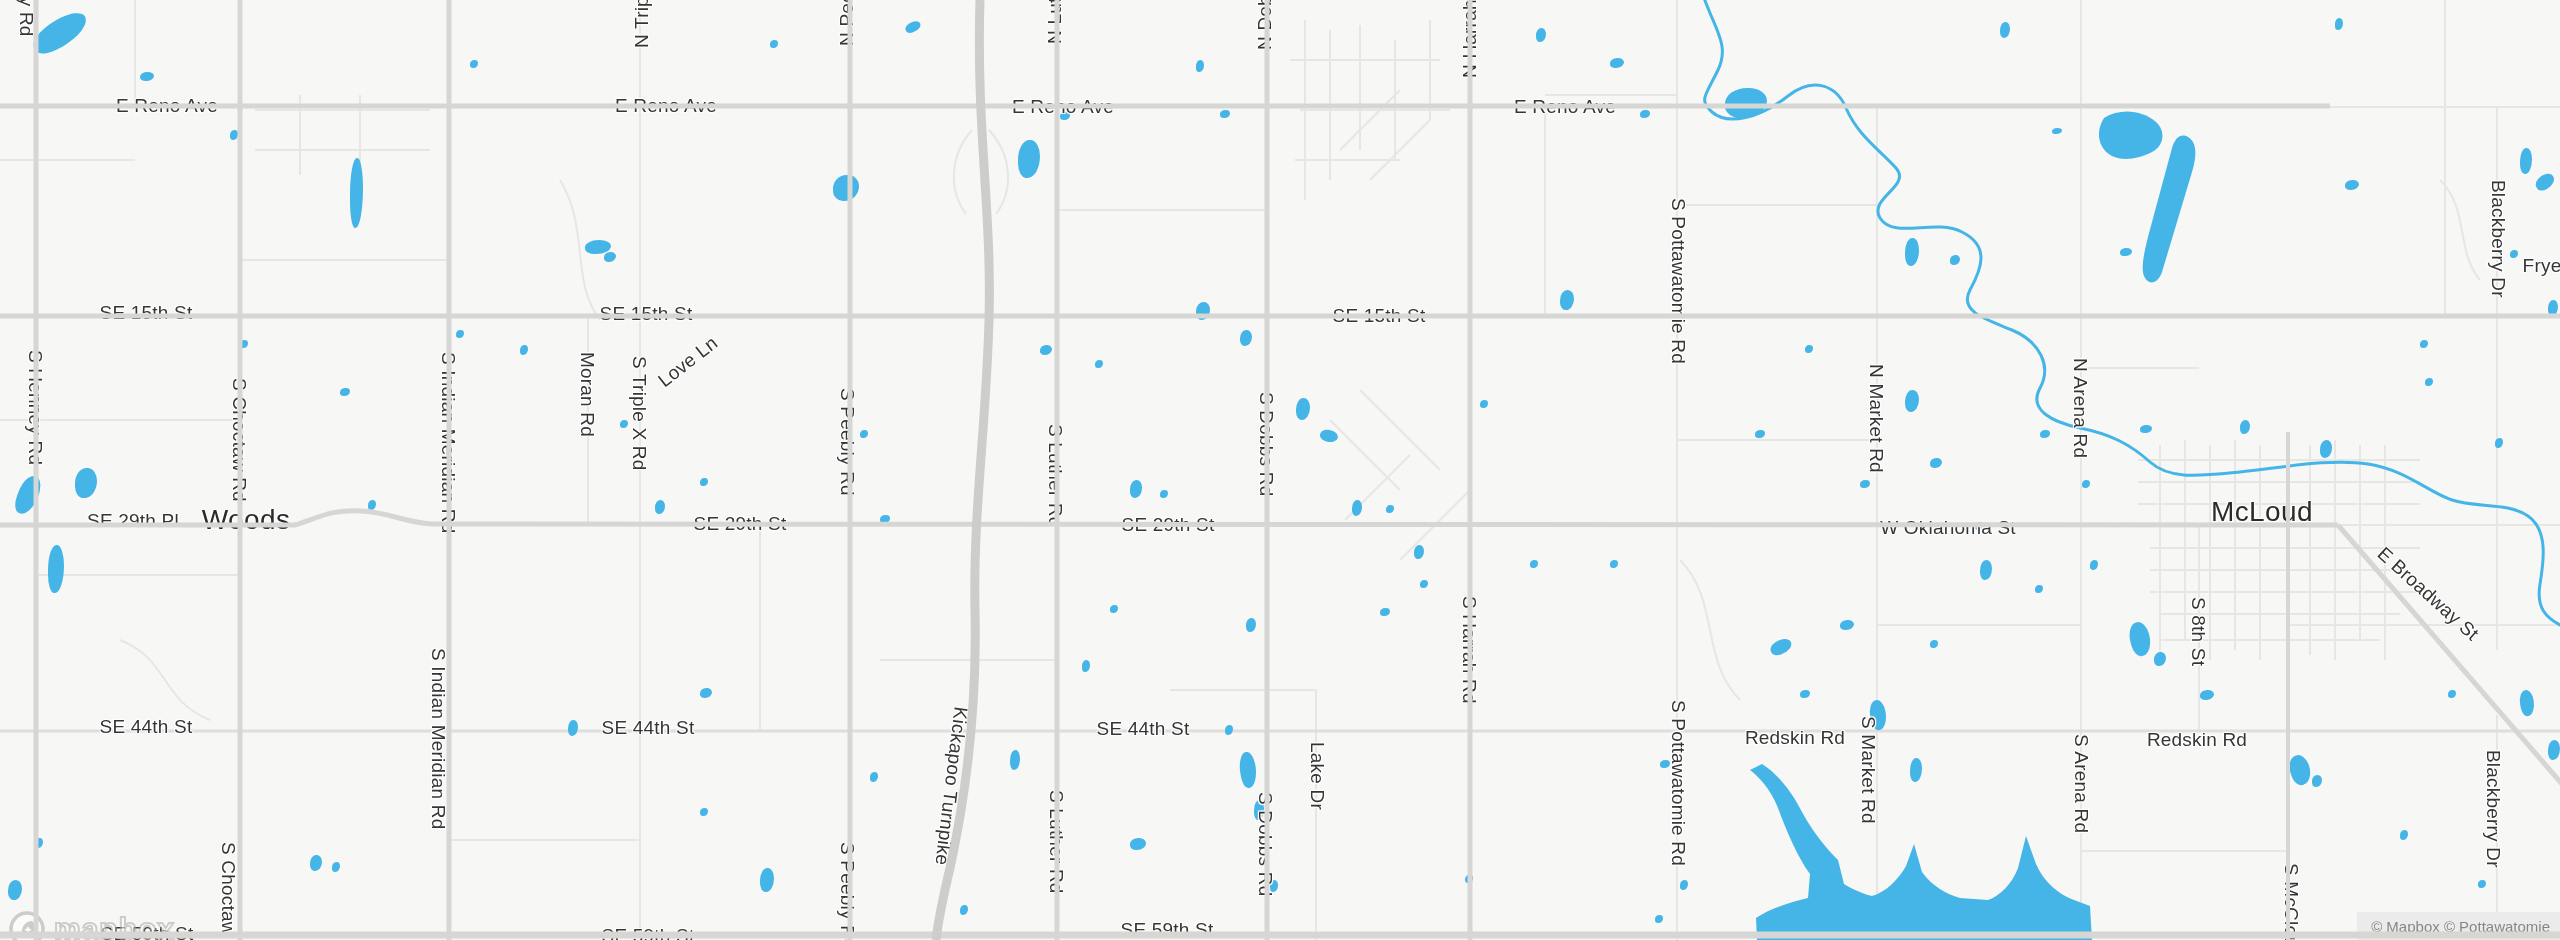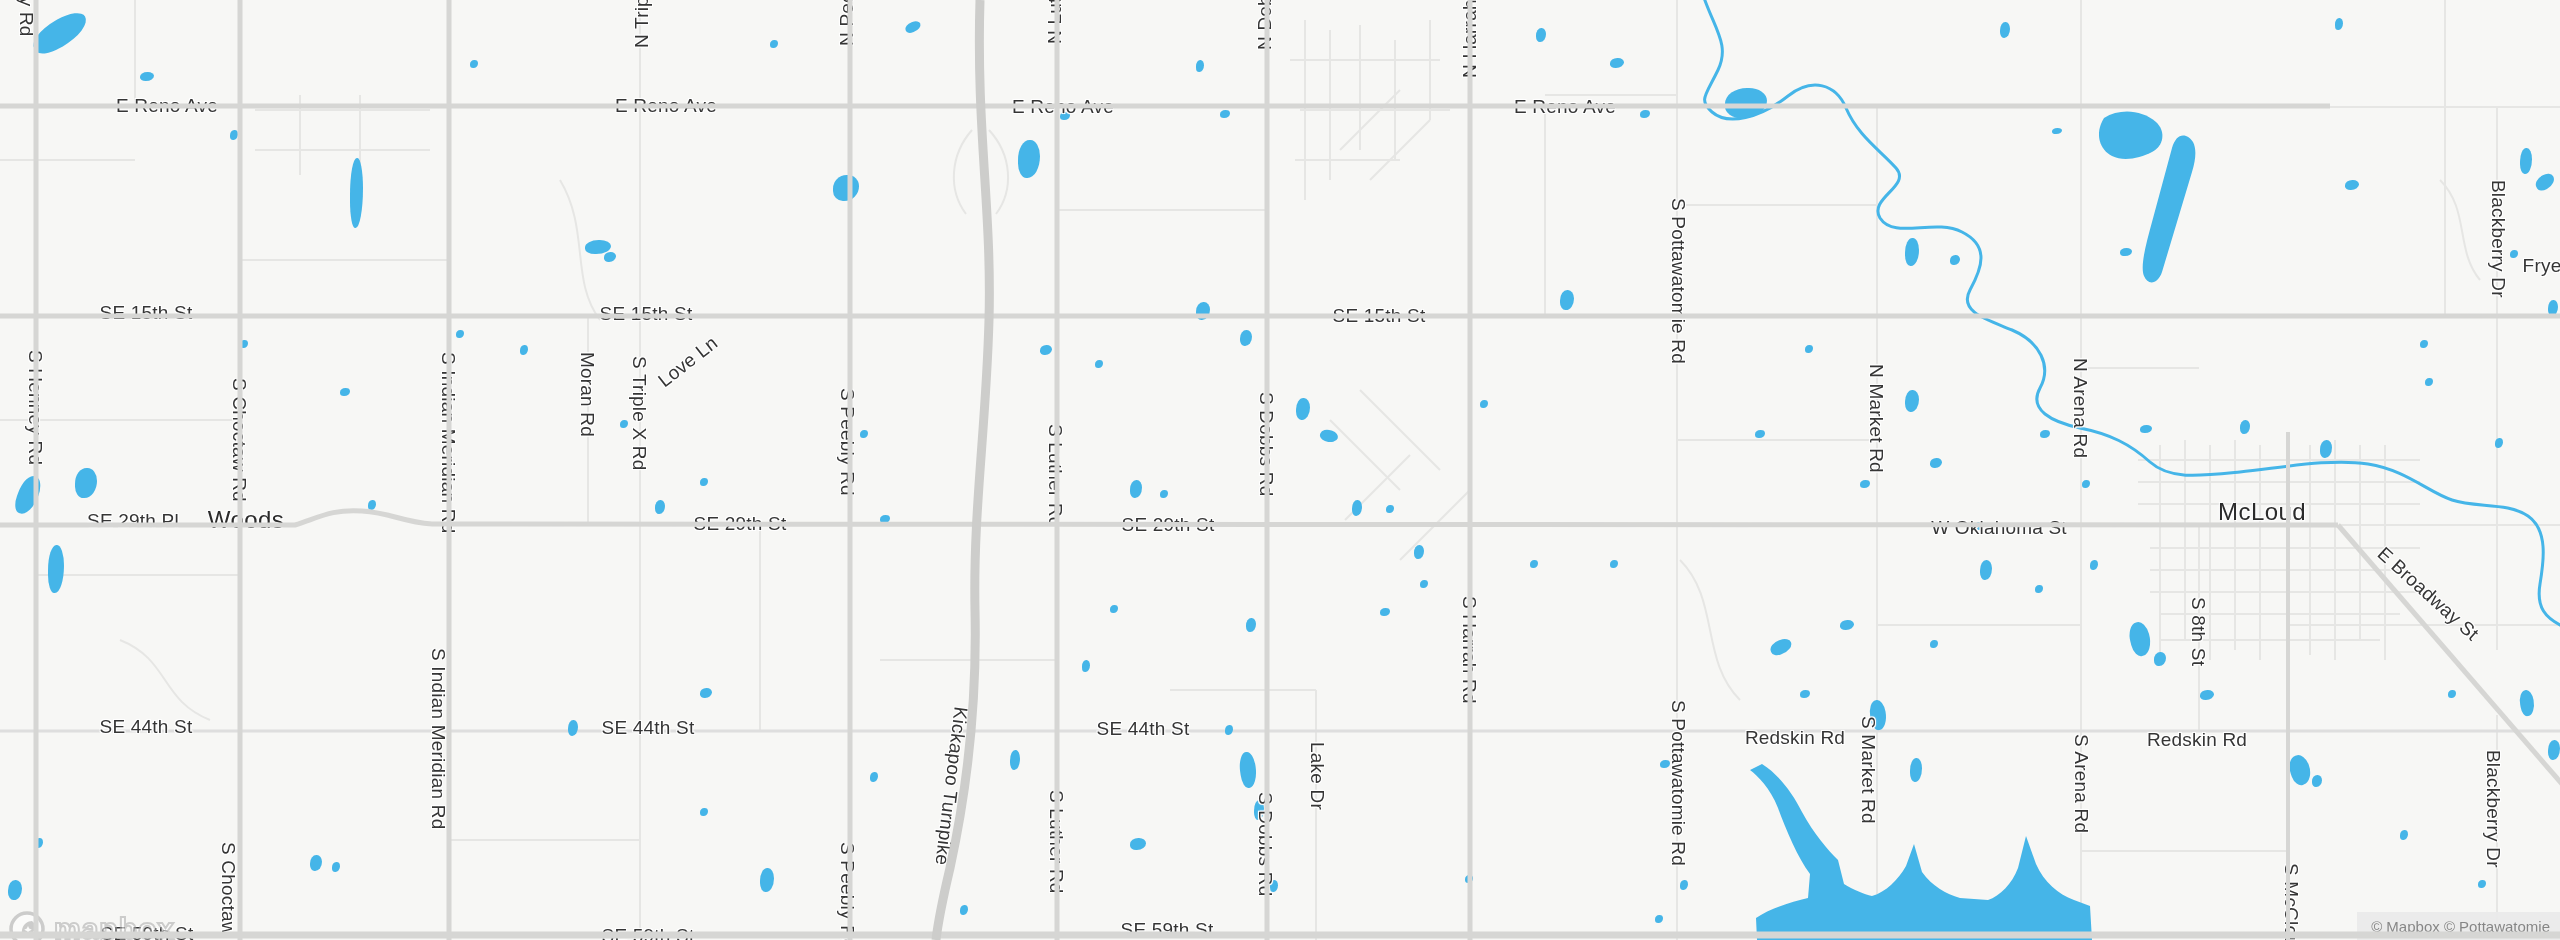--- a/index.html
+++ b/index.html
@@ -16,21 +16,21 @@
     font-size:19px;letter-spacing:.2px;
     text-shadow:0 0 2px #fff,0 0 3px #fff,1px 1px 0 #fff,-1px -1px 0 #fff,1px -1px 0 #fff,-1px 1px 0 #fff;
     pointer-events:none;
   }
   .lbl.h{transform:translate(-50%,-50%);}
   .lbl.vd{transform:rotate(90deg);transform-origin:0 0;}
   .lbl.vu{transform:rotate(-90deg);transform-origin:0 0;}
   .lbl.diag{transform-origin:50% 50%;}
   .town{
     position:absolute;transform:translate(-50%,-50%);
-    color:var(--town,#2b2b2b);font-size:24px;letter-spacing:.4px;
+    color:var(--town,#2b2b2b);font-size:28px;letter-spacing:.4px;
     text-shadow:0 0 2px #fff,0 0 4px #fff,1px 1px 0 #fff,-1px -1px 0 #fff;
     pointer-events:none;white-space:pre;
   }
   #logo{
     position:absolute;left:8px;bottom:-8px;display:flex;align-items:center;gap:8px;
     opacity:.55;
   }
   #logo .word{
     font-size:30px;font-weight:bold;color:#ffffff;letter-spacing:1px;
     -webkit-text-stroke:2px #a9a9a9;
@@ -223,21 +223,21 @@
       <span class="lbl h" style="left: 167px; top: 106px;">E Reno Ave</span>
       <span class="lbl h" style="left: 666px; top: 106px;">E Reno Ave</span>
       <span class="lbl h" style="left: 1063px; top: 107px;">E Reno Ave</span>
       <span class="lbl h" style="left: 1565px; top: 107px;">E Reno Ave</span>
       <span class="lbl h" style="left: 146px; top: 313px;">SE 15th St</span>
       <span class="lbl h" style="left: 646px; top: 314px;">SE 15th St</span>
       <span class="lbl h" style="left: 1379px; top: 316px;">SE 15th St</span>
       <span class="lbl h" style="left: 133px; top: 521px;">SE 29th Pl</span>
       <span class="lbl h" style="left: 740px; top: 524px;">SE 29th St</span>
       <span class="lbl h" style="left: 1168px; top: 525px;">SE 29th St</span>
-      <span class="lbl h" style="left: 1999px; top: 528px; text-align: right;">W Oklahoma St</span>
+      <span class="lbl h" style="left: 1948px; top: 528px; text-align: right;">W Oklahoma St</span>
       <span class="lbl h" style="left: 146px; top: 727px;">SE 44th St</span>
       <span class="lbl h" style="left: 648px; top: 728px;">SE 44th St</span>
       <span class="lbl h" style="left: 1143px; top: 729px;">SE 44th St</span>
       <span class="lbl h" style="left: 1795px; top: 738px;">Redskin Rd</span>
       <span class="lbl h" style="left: 2197px; top: 740px;">Redskin Rd</span>
       <span class="lbl h" style="left: 147px; top: 934px;">SE 59th St</span>
       <span class="lbl h" style="left: 648px; top: 936px;">SE 59th St</span>
       <span class="lbl h" style="left: 1167px; top: 930px;">SE 59th St</span>
       <span class="lbl h" style="left: 2542px; top: 266px;">Frye</span>
       <span class="lbl vd" style="left: 37px; top: -14px;">ey Rd</span>

